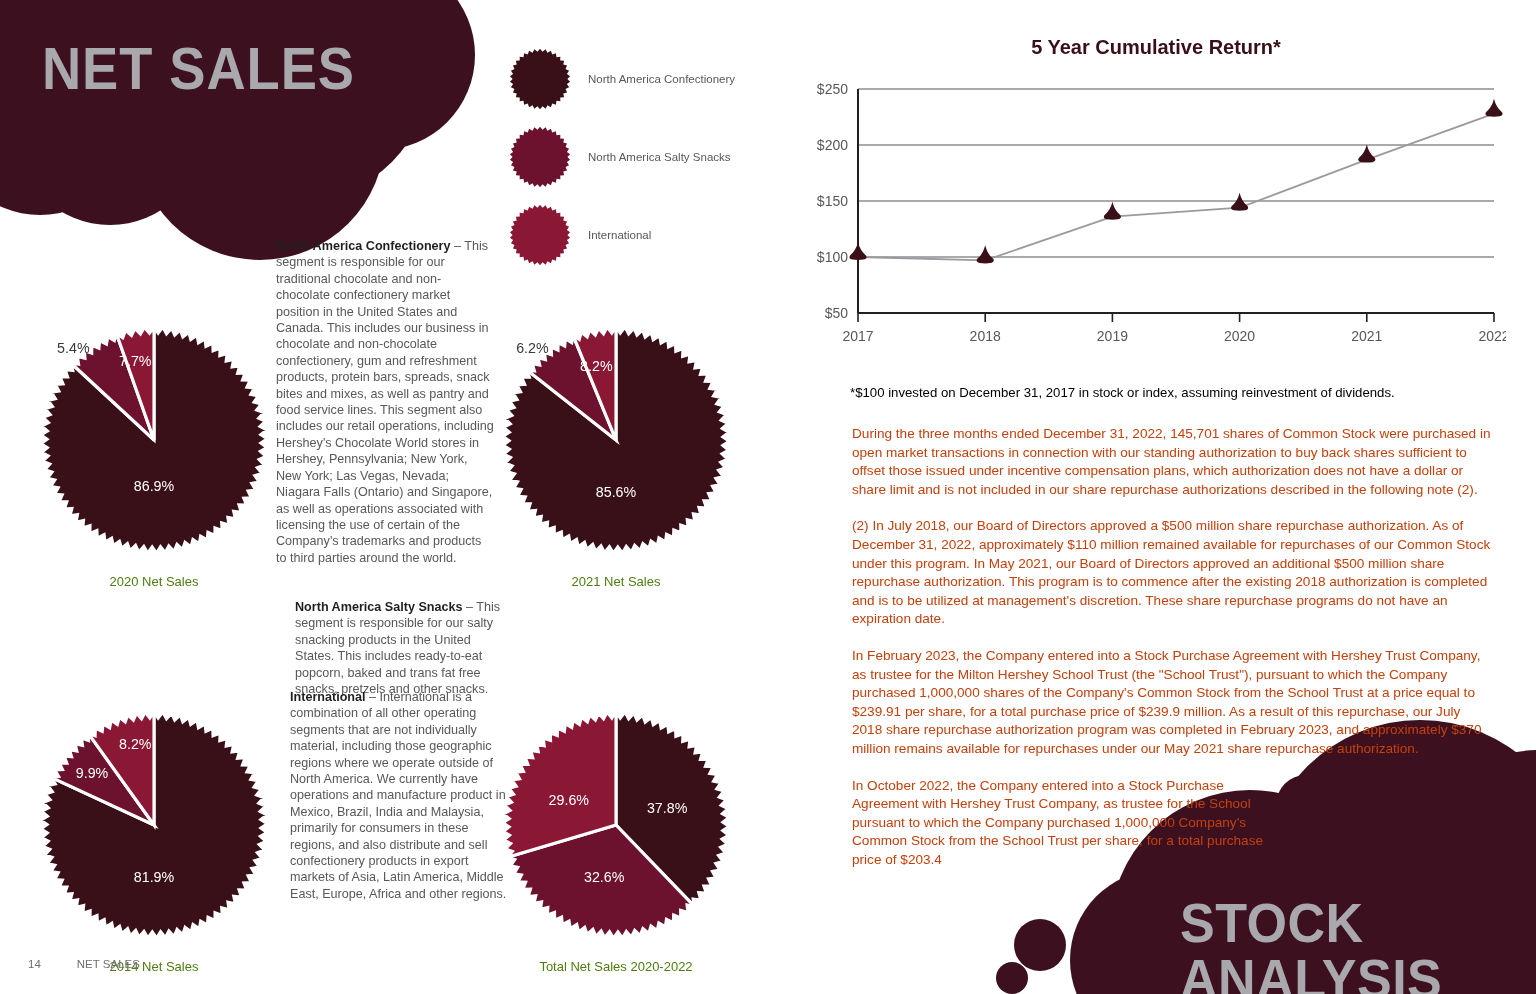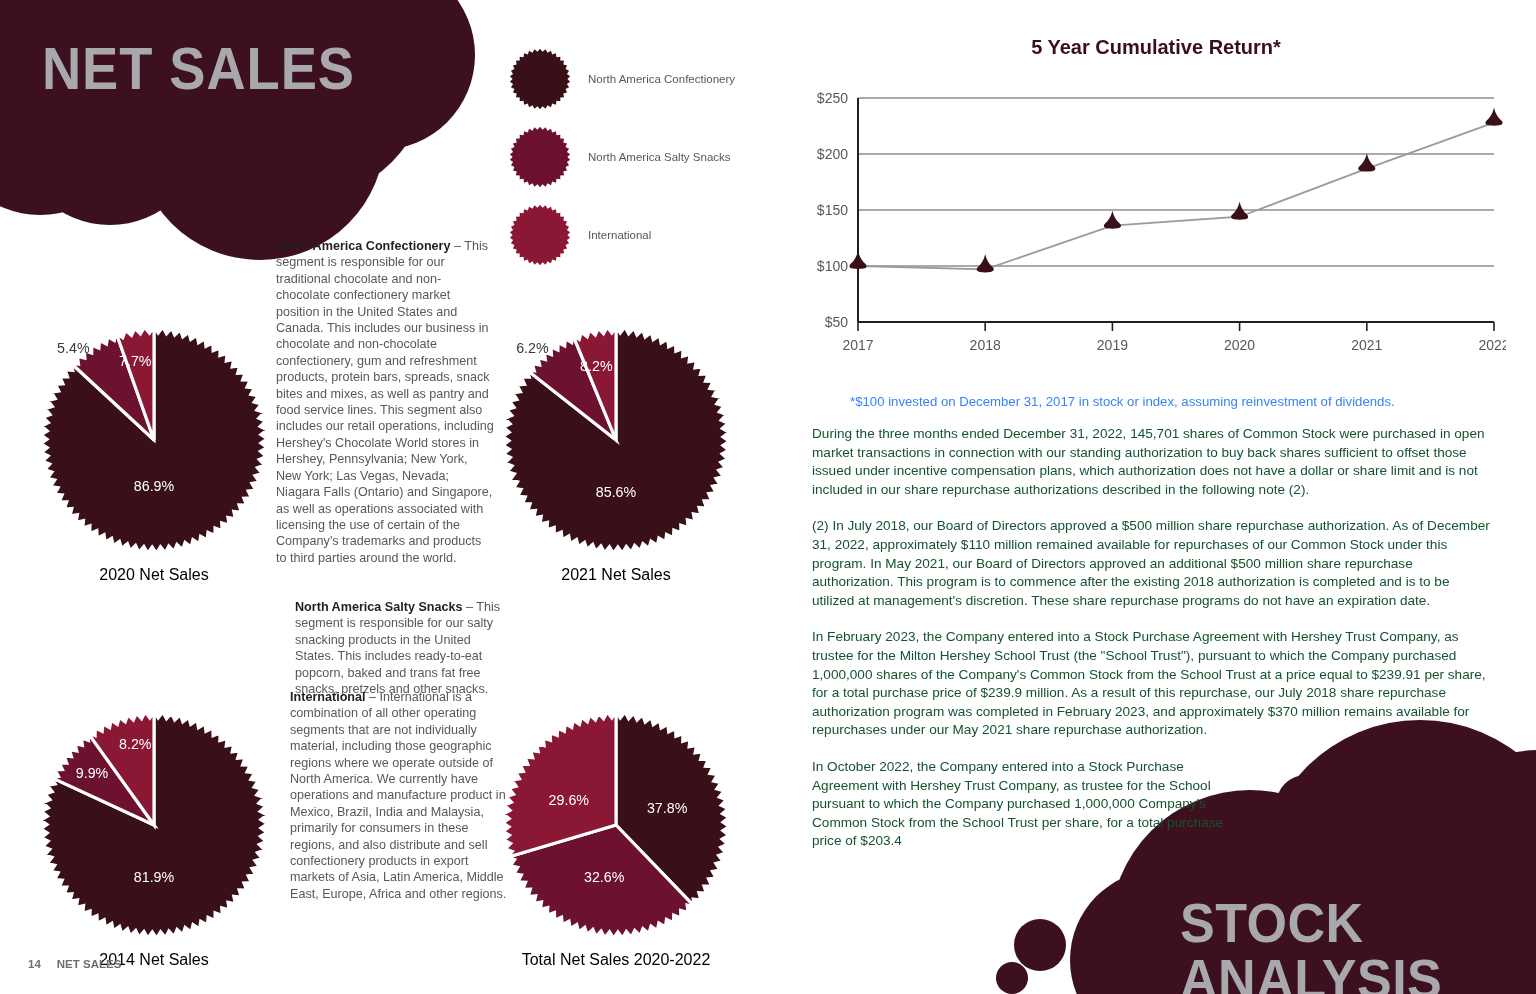--- a/index.html
+++ b/index.html
@@ -57,23 +57,23 @@
     color: #58585b;
     white-space: nowrap;
   }
 
   
   .pie-block { position: absolute; z-index: 3; }
   .pie-wrap { position: relative; width: 236px; height: 236px; }
   .pie-wrap svg { display: block; width: 236px; height: 236px; overflow: visible; }
   .pie-caption {
     text-align: center;
-    font-size: 16px;
-    color: #000000;
-    margin-top: 8px;
+    font-size: 13px;
+    color: #4d7c0f;
+    margin-top: 16px;
   }
   .pie-lbl { font-size: 14.5px; fill: #ffffff; }
   .pie-lbl-out { font-size: 14.5px; fill: #3a3a3c; }
 
   
   .left-text {
     position: absolute;
     left: 276px; top: 238px;
     width: 218px;
     z-index: 4;
@@ -94,45 +94,46 @@
   .salty-text b, .intl-text b { color: #221f20; font-weight: bold; }
 
   
   .chart-block { position: absolute; left: 806px; top: 36px; z-index: 3; }
   .chart-title {
     text-align: center;
     width: 700px;
     font-size: 20px;
     font-weight: bold;
     color: #3a1018;
-    margin-bottom: 21px;
+    margin-bottom: 12px;
   }
   .chart-note {
     margin-top: 10px;
     margin-left: 44px;
     font-size: 13.2px;
-    color: #3b82f6;
+    color: #000000;
   }
   .ax-tick { font-size: 14px; fill: #58585b; }
 
   
   .right-text { position: absolute; left: 812px; top: 425px; width: 682px; z-index: 4; }
   .right-text p {
     font-size: 13.6px;
     line-height: 18.6px;
-    color: #14532d;
+    color: #c2410c;
     margin-bottom: 18px;
+    margin-left: 40px;
   }
   .right-text p.narrow { width: 440px; }
 
   
   .footer {
     position: absolute; left: 28px; top: 958px;
     font-size: 11.5px; color: #6d6e71; z-index: 6;
-    display: flex; gap: 16px; font-weight: bold;
+    display: flex; gap: 36px;
   }
 </style>
 </head>
 <body>
 
 <div id="page">
 
   <svg class="blob-layer" width="1536" height="994" viewBox="0 0 1536 994">
     <g fill="#3d1020">
       <path d="M -60,-60 L 420,-60 L 420,60 Q 400,140 330,150 Q 250,160 230,120 L -60,120 Z"></path>

